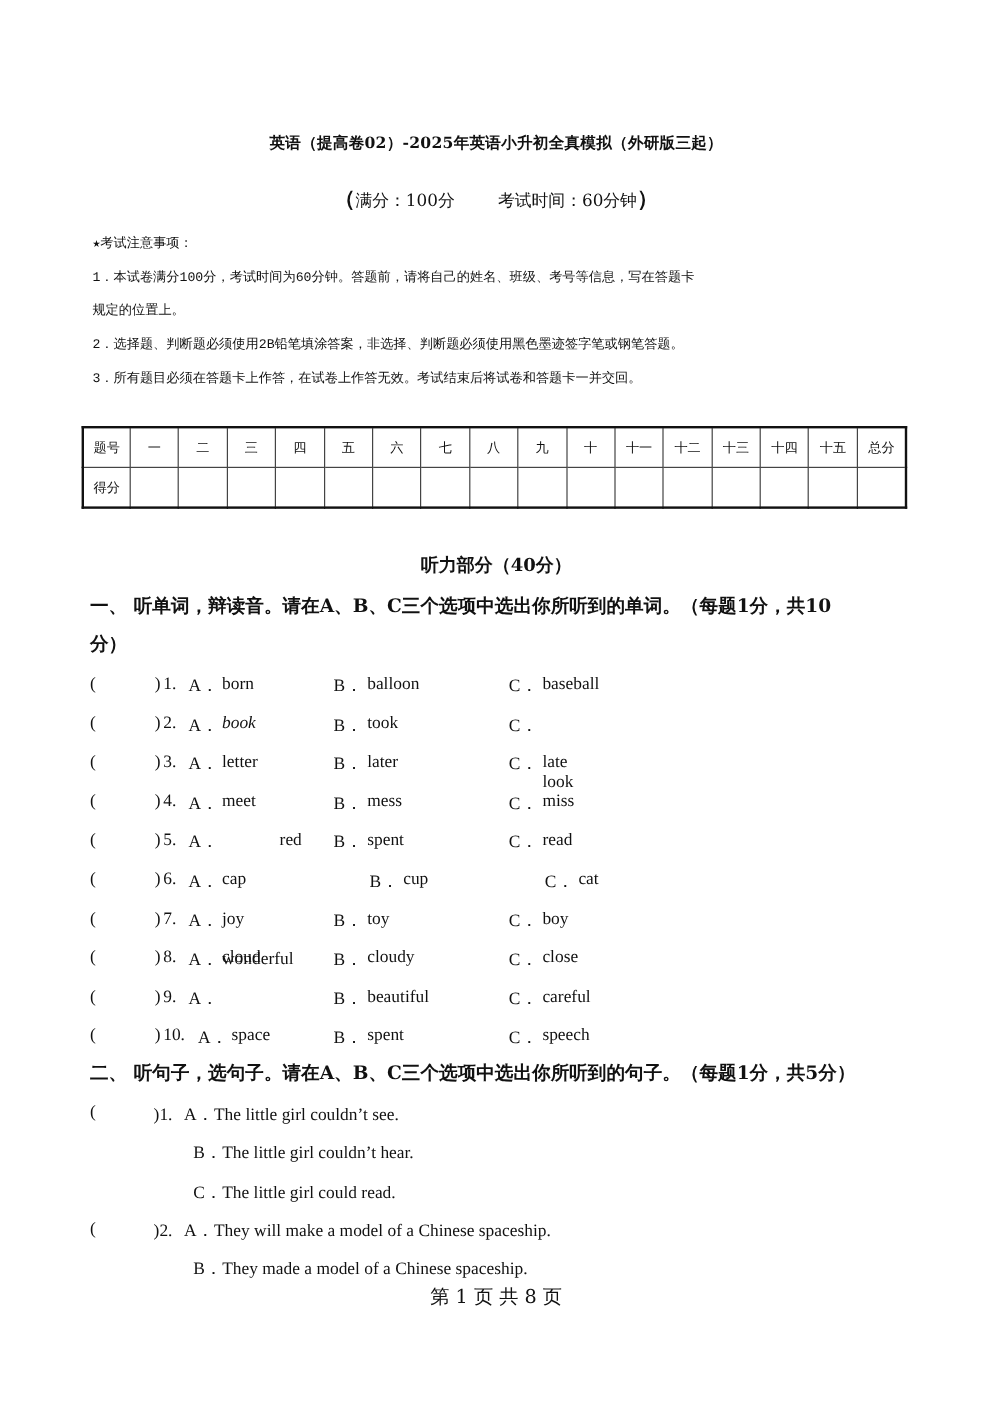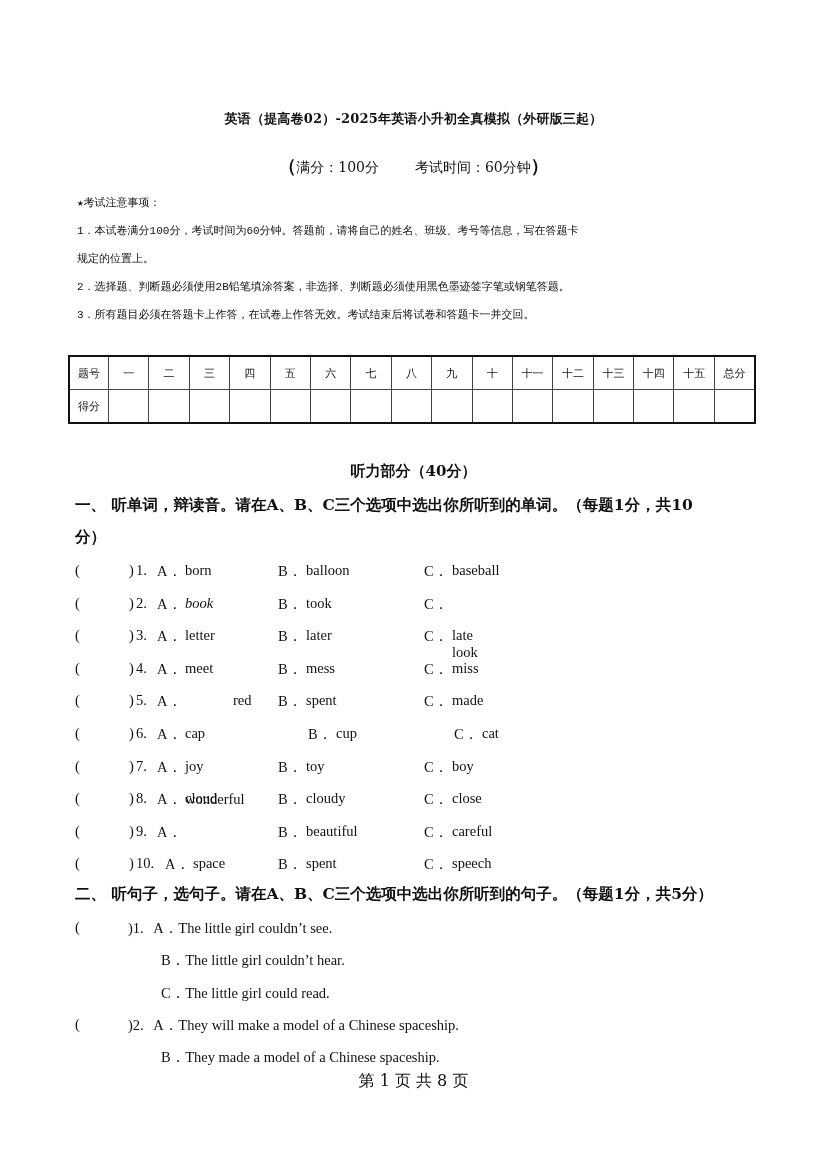--- a/index.html
+++ b/index.html
@@ -131,21 +131,21 @@
     </div>
     <div>
       <span class="abs q" style="top: 692.4px; left: 75px;">(</span>
       <span class="abs q" style="top: 692.4px; left: 129px;">)</span>
       <span class="abs q" style="top: 692.4px; left: 136px;">5.</span>
       <span class="abs q" style="top: 692.4px; left: 157px;">A．</span>
       <span class="abs q" style="top: 692.4px; left: 185px; margin-left: 48px;">red</span>
       <span class="abs q" style="top: 692.4px; left: 278px;">B．</span>
       <span class="abs q" style="top: 692.4px; left: 306px;">spent</span>
       <span class="abs q" style="top: 692.4px; left: 424px;">C．</span>
-      <span class="abs q" style="top: 692.4px; left: 452px;">made</span>
+      <span class="abs q" style="top: 692.4px; left: 452px;">read</span>
     </div>
     <div>
       <span class="abs q" style="top: 725px; left: 75px;">(</span>
       <span class="abs q" style="top: 725px; left: 129px;">)</span>
       <span class="abs q" style="top: 725px; left: 136px;">6.</span>
       <span class="abs q" style="top: 725px; left: 157px;">A．</span>
       <span class="abs q" style="top: 725px; left: 185px;">cap</span>
       <span class="abs q" style="top: 725px; left: 308px;">B．</span>
       <span class="abs q" style="top: 725px; left: 336px;">cup</span>
       <span class="abs q" style="top: 725px; left: 454px;">C．</span>

